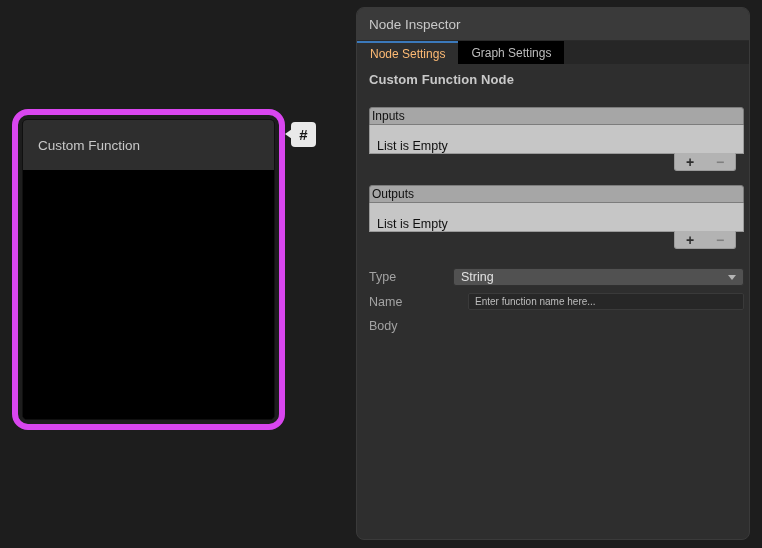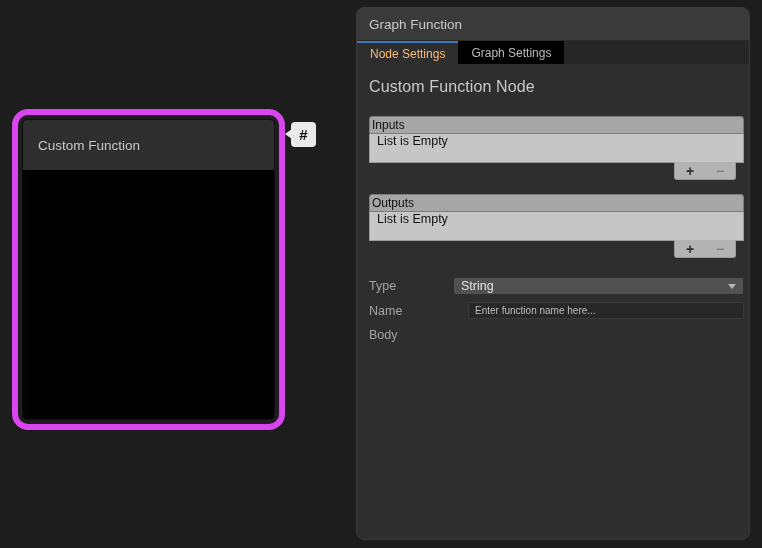--- a/index.html
+++ b/index.html
@@ -56,36 +56,36 @@
     font-size:12px; color:#bdbdbd; cursor:default;
   }
   .tab.active {
     background:#2e2e2e; border-top:2px solid #3b79bb;
     color:#fdba74; min-width:99px;
   }
   .tab.inactive { background:#000000; }
 
   .content { flex:1; padding:8px 5px 0 12px; overflow:hidden; }
   .heading {
-    font-size:16px; font-weight:normal; color:#c9c9c9;
-    margin-bottom:20px; letter-spacing:0.1px;margin-top:6px;
+    font-size:13px; font-weight:bold; color:#c9c9c9;
+    margin-bottom:20px; letter-spacing:0.1px;
   }
 
   
   .list { margin-bottom:13px; }
   .list-header {
     height:18px; background:#a6a6a6;
     border:1px solid #7c7c7c; border-radius:3px 3px 0 0;
     display:flex; align-items:center; padding-left:2px;
     font-size:12px; color:#101010;
   }
   .list-row {
     height:29px; background:#c6c6c6;
     border:1px solid #9a9a9a; border-top:none;
-    display:flex; align-items:flex-start; padding-left:7px;
+    display:flex; align-items:flex-end; padding-left:7px;
     font-size:12.5px; color:#101010;
   }
   .list-footer { height:18px; position:relative; }
   .list-footer-box {
     position:absolute; right:8px; top:-1px; width:62px; height:18px;
     background:#b3b3b3; border-radius:0 0 3px 3px;
     border:1px solid #9a9a9a; border-top:none; display:flex;
   }
   .list-btn {
     flex:1; display:flex; align-items:center; justify-content:center;
@@ -140,21 +140,21 @@
 
   <div class="badge">
     <span>#</span>
   </div>
 
 </div>
 
 <div class="panel">
 
   <div class="panel-titlebar">
-    <span>Graph Function</span>
+    <span>Node Inspector</span>
   </div>
 
   <div class="tabbar">
     <div class="tab active">
       <span>Node Settings</span>
     </div>
     <div class="tab inactive">
       <span>Graph Settings</span>
     </div>
   </div>

